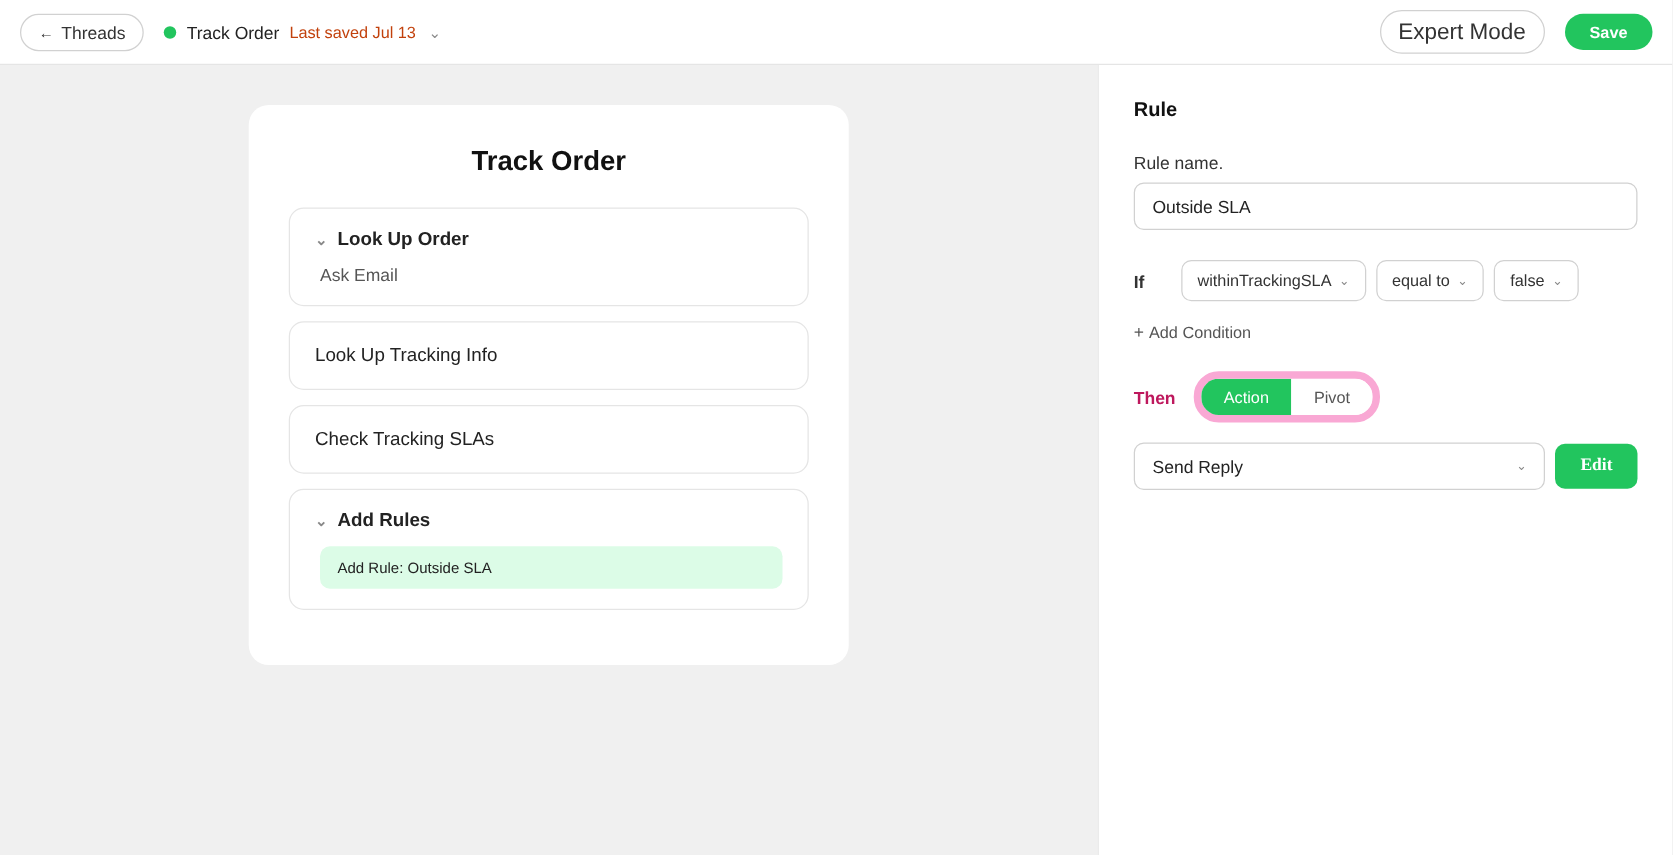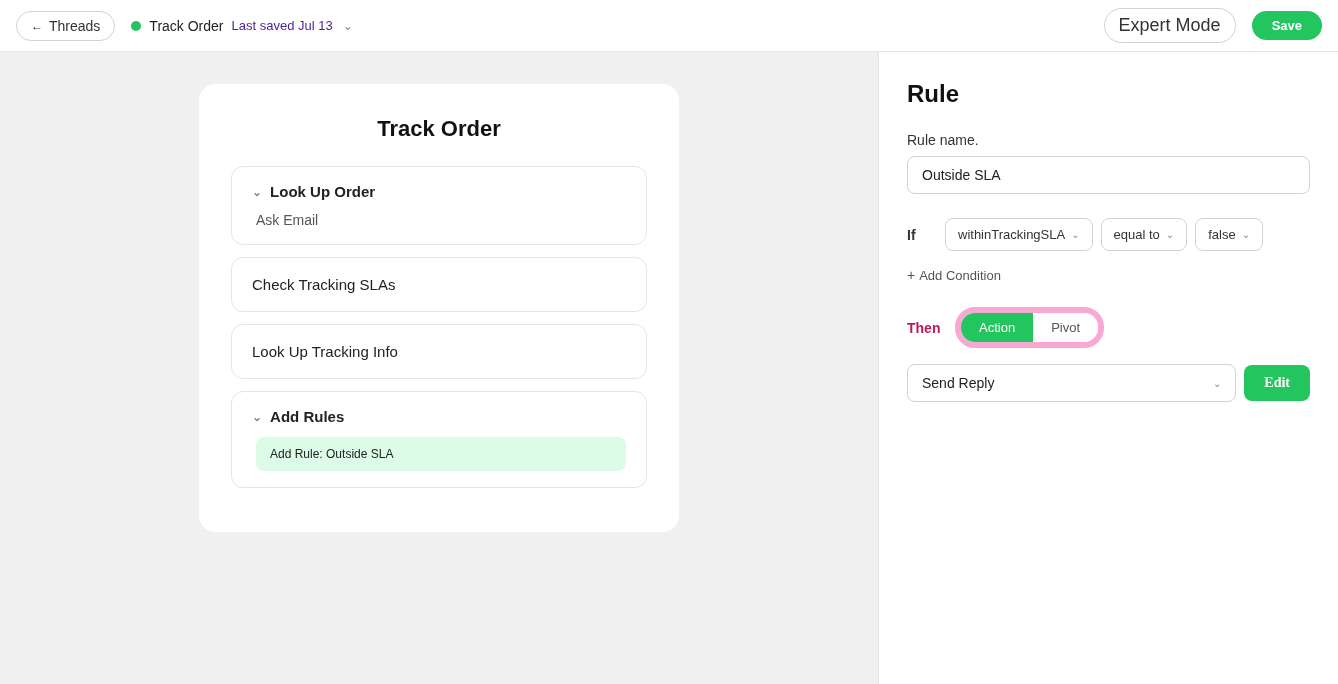--- a/index.html
+++ b/index.html
@@ -54,21 +54,21 @@
     .green-dot {
       width: 10px;
       height: 10px;
       border-radius: 50%;
       background: #22c55e;
       flex-shrink: 0;
     }
 
     .saved-label {
       font-size: 13px;
-      color: #4c1d95;
+      color: #c2410c;
     }
 
     .chevron-btn {
       background: none;
       border: none;
       cursor: pointer;
       color: #888;
       font-size: 12px;
       padding: 2px;
     }
@@ -182,21 +182,21 @@
       border-left: 1px solid #e5e5e5;
       padding: 28px 28px;
       display: flex;
       flex-direction: column;
       gap: 0;
       overflow-y: auto;
       flex-shrink: 0;
     }
 
     .panel-title {
-      font-size: 24px;
+      font-size: 16px;
       font-weight: 700;
       color: #111;
       margin-bottom: 24px;
     }
 
     .rule-name-label {
       font-size: 14px;
       font-weight: 500;
       color: #333;
       margin-bottom: 8px;
@@ -370,25 +370,25 @@
         <div class="flow-block-header">
           <span class="chevron">⌄</span>
           <span>Look Up Order</span>
         </div>
         <div class="flow-block-content">
           <span>Ask Email</span>
         </div>
       </div>
 
       <div class="flow-block-simple">
+        <span>Look Up Tracking Info</span>
+      </div>
+
+      <div class="flow-block-simple">
         <span>Check Tracking SLAs</span>
-      </div>
-
-      <div class="flow-block-simple">
-        <span>Look Up Tracking Info</span>
       </div>
 
       <div class="flow-block">
         <div class="flow-block-header">
           <span class="chevron">⌄</span>
           <span>Add Rules</span>
         </div>
         <div class="flow-block-content">
           <div style="background:#dcfce7; border-radius:8px; padding:10px 14px; font-size:12px; color:#222; font-weight:400; margin-top:4px;">
             <span>Add Rule: Outside SLA</span>

